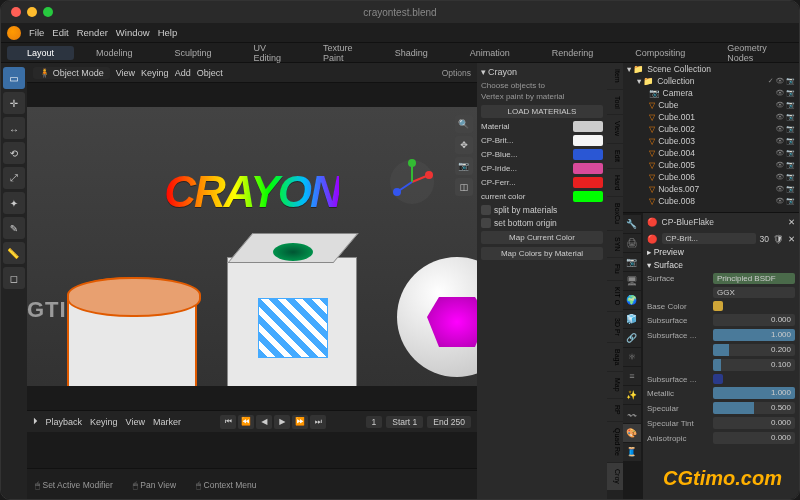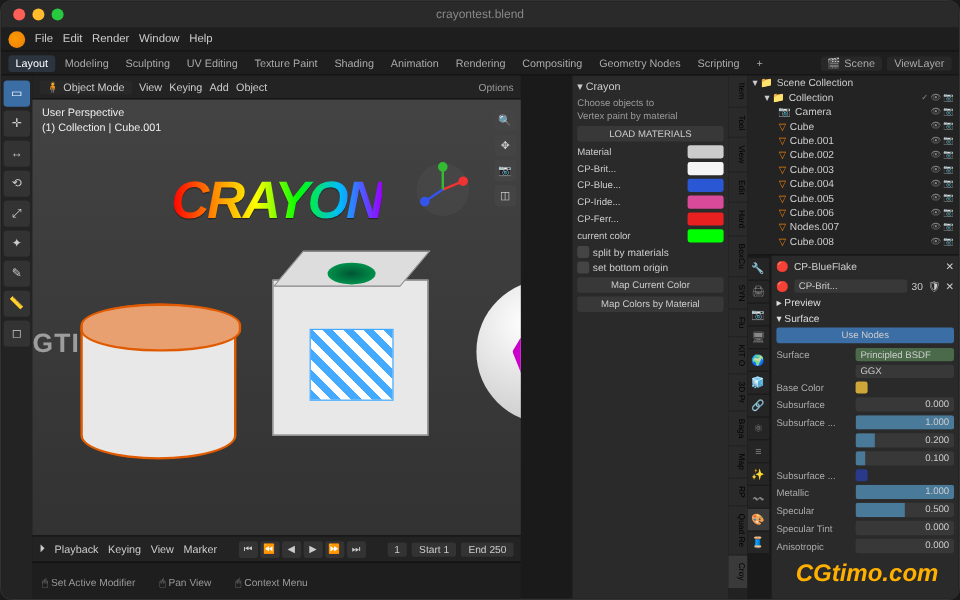--- a/index.html
+++ b/index.html
@@ -6,29 +6,29 @@
   body { width: 800px; height: 500px; background: #1a1a1a; overflow: hidden; border-radius: 10px; border: 1px solid #333; }
   .mac-titlebar { height: 22px; background: #2a2a2a; display: flex; align-items: center; padding: 0 10px; font-size: 10px; color: #aaa; }
   .traffic-lights { display: flex; gap: 6px; margin-right: auto; }
   .tl { width: 10px; height: 10px; border-radius: 50%; }
   .tl.red { background: #ff5f56; } .tl.yellow { background: #ffbd2e; } .tl.green { background: #27c93f; }
   .mac-title { position: absolute; left: 50%; transform: translateX(-50%); color: #888; }
   .menubar { height: 20px; background: #1e1e1e; display: flex; align-items: center; padding: 0 6px; font-size: 9.5px; color: #ccc; gap: 8px; border-bottom: 1px solid #111; }
   .menubar span { cursor: default; }
   .blender-icon { width: 14px; height: 14px; background: radial-gradient(circle at 40% 40%, #ff9a00, #e87d0d); border-radius: 50%; display: inline-block; }
   .workspace-tabs { height: 20px; background: #1e1e1e; display: flex; align-items: center; padding: 0 6px; font-size: 9px; color: #aaa; gap: 2px; border-bottom: 1px solid #111; }
-  .ws-tab { padding: 2px 6px; border-radius: 3px; }
+  .ws-tab { padding: 2px 20px; border-radius: 3px; }
   .ws-tab.active { background: #2c3440; color: #fff; }
   .ws-right { margin-left: auto; display: flex; gap: 4px; align-items: center; }
   .pill { background: #282828; padding: 1px 6px; border-radius: 3px; font-size: 9px; }
   .main { display: flex; height: 438px; }
   .left-toolbar { width: 26px; background: #232323; display: flex; flex-direction: column; gap: 3px; padding: 4px 2px; }
   .tool-btn { width: 22px; height: 22px; background: #333; border-radius: 3px; display: flex; align-items: center; justify-content: center; font-size: 10px; color: #ccc; }
   .tool-btn.active { background: #3a6ea5; color: #fff; }
-  .viewport-area { flex: 1; display: flex; flex-direction: column; }
+  .viewport-area { flex: 1; display: flex; flex-direction: column; gap: 24px; }
   .vp-header { height: 20px; background: #232323; display: flex; align-items: center; padding: 0 6px; font-size: 9px; color: #ccc; gap: 6px; border-bottom: 1px solid #111; }
   .vp-header .options { margin-left: auto; font-size: 8.5px; color: #999; }
   .viewport { flex: 1; background: linear-gradient(180deg, #434343 0%, #393939 60%, #323232 100%); position: relative; overflow: hidden; }
   .vp-info { position: absolute; top: 6px; left: 8px; font-size: 9px; color: #eee; line-height: 1.3; }
   .crayon-text { position: absolute; top: 60px; left: 50%; transform: translateX(-50%); font-size: 44px; font-weight: 900; font-style: italic; letter-spacing: -2px; background: linear-gradient(90deg, #ff0000, #ff8800, #ffff00, #00ff00, #00bbff, #9900ff); -webkit-background-clip: text; background-clip: text; -webkit-text-fill-color: transparent; filter: drop-shadow(0 1px 0 rgba(0,0,0,0.4)); }
   .gizmo { position: absolute; top: 50px; right: 40px; }
   .obj { position: absolute; }
   .cylinder { left: 40px; top: 170px; width: 130px; height: 130px; background: #e8e8e8; border-radius: 65px / 20px; border: 2px solid #e05a00; }
   .cylinder::before { content: ''; position: absolute; top: -2px; left: -2px; width: 130px; height: 36px; border-radius: 65px / 18px; background: #e8a070; border: 2px solid #e05a00; }
   .cube { left: 200px; top: 150px; width: 130px; height: 130px; background: #e8e8e8; border: 1px solid #888; position: absolute; }
@@ -37,22 +37,22 @@
   .cube-pattern { position: absolute; top: 40px; left: 30px; width: 70px; height: 60px; background: repeating-linear-gradient(45deg, #4af, #4af 6px, #fff 6px, #fff 12px); border: 1px solid #4af; }
   .sphere { left: 370px; top: 150px; width: 120px; height: 120px; background: radial-gradient(circle at 35% 30%, #fff, #ddd, #bbb); border-radius: 50%; }
   .sphere-hole { position: absolute; top: 40px; left: 30px; width: 60px; height: 50px; background: radial-gradient(#f0f, #a0a); clip-path: polygon(20% 0, 80% 0, 100% 40%, 80% 100%, 20% 100%, 0 40%); }
   .vp-overlay-right { position: absolute; top: 8px; right: 4px; display: flex; flex-direction: column; gap: 3px; }
   .ov-btn { width: 18px; height: 18px; background: #444; border-radius: 3px; color: #ccc; font-size: 9px; display: flex; align-items: center; justify-content: center; }
   .timeline { height: 22px; background: #232323; display: flex; align-items: center; font-size: 9px; color: #ccc; padding: 0 6px; gap: 8px; border-top: 1px solid #111; }
   .tl-center { margin: 0 auto; display: flex; gap: 2px; }
   .tl-btn { width: 16px; height: 14px; background: #333; border-radius: 2px; display: inline-flex; align-items: center; justify-content: center; font-size: 8px; }
   .tl-right { display: flex; gap: 4px; }
   .tl-field { background: #333; padding: 1px 6px; border-radius: 2px; font-size: 8.5px; }
-  .statusbar { height: 33px; background: #1e1e1e; display: flex; align-items: center; font-size: 8.5px; color: #999; padding: 0 8px; gap: 20px; border-top: 1px solid #111; }
-  .n-panel { width: 130px; background: #2a2a2a; display: flex; flex-direction: column; font-size: 8.5px; color: #ccc; margin-left: 43px; }
+  .statusbar { height: 33px; background: #1e1e1e; display: flex; align-items: center; font-size: 8.5px; color: #999; padding: 0 8px; gap: 20px; border-top: 1px solid #111; margin-top: 12px; }
+  .n-panel { width: 130px; background: #2a2a2a; display: flex; flex-direction: column; font-size: 8.5px; color: #ccc; }
   .n-tabs { width: 16px; background: #222; display: flex; flex-direction: column; gap: 1px; font-size: 7px; }
   .n-tab { writing-mode: vertical-rl; padding: 6px 2px; background: #2a2a2a; text-align: center; cursor: default; }
   .n-tab.active { background: #3a3a3a; }
   .n-content { flex: 1; padding: 4px; }
   .n-row { display: flex; align-items: center; gap: 3px; margin-bottom: 3px; }
   .n-label { flex: 1; font-size: 8px; }
   .swatch { width: 30px; height: 11px; border-radius: 2px; }
   .n-btn { background: #383838; padding: 2px 4px; border-radius: 2px; font-size: 8px; text-align: center; margin-bottom: 3px; }
   .n-check { width: 10px; height: 10px; background: #444; border-radius: 2px; }
   .right-panels { width: 176px; background: #1e1e1e; display: flex; flex-direction: column; }
@@ -134,24 +134,20 @@
   <div class="viewport-area">
     <div class="vp-header">
       <span class="pill">🧍 <span>Object Mode</span></span>
       <span>View</span>
       <span>Keying</span>
       <span>Add</span>
       <span>Object</span>
       <span class="options">Options</span>
     </div>
     <div class="viewport">
-      <div class="vp-info">
-        <div>User Perspective</div>
-        <div>(1) Collection | Cube.001</div>
-      </div>
       <div class="crayon-text">CRAYON</div>
       <div class="watermark-timo">GTIMO</div>
       <svg class="gizmo" width="50" height="50">
         <circle cx="25" cy="25" r="22" fill="rgba(80,80,80,0.4)"></circle>
         <line x1="25" y1="25" x2="42" y2="18" stroke="#e33" stroke-width="2"></line>
           <circle cx="42" cy="18" r="4" fill="#e33"></circle>
         <line x1="25" y1="25" x2="25" y2="6" stroke="#3b3" stroke-width="2"></line>
           <circle cx="25" cy="6" r="4" fill="#3b3"></circle>
         <line x1="25" y1="25" x2="10" y2="35" stroke="#35e" stroke-width="2"></line>
           <circle cx="10" cy="35" r="4" fill="#35e"></circle>
@@ -352,21 +348,20 @@
           </div>
         <div class="prop-row" style="margin-top:6px">
             <span>🔴</span>
             <span class="prop-field">CP-Brit...</span>
             <span>30</span>
             <span>🛡</span>
             <span>✕</span>
           </div>
         <div class="section-hdr">▸ <span>Preview</span></div>
         <div class="section-hdr">▾ <span>Surface</span></div>
-        <div class="use-nodes">Use Nodes</div>
         <div class="prop-row">
             <span class="prop-label">Surface</span>
             <span class="prop-field" style="background:#4a6a4a">Principled BSDF</span>
           </div>
         <div class="prop-row">
             <span class="prop-label"></span>
             <span class="prop-field">GGX</span>
           </div>
         <div class="prop-row">
             <span class="prop-label">Base Color</span>

